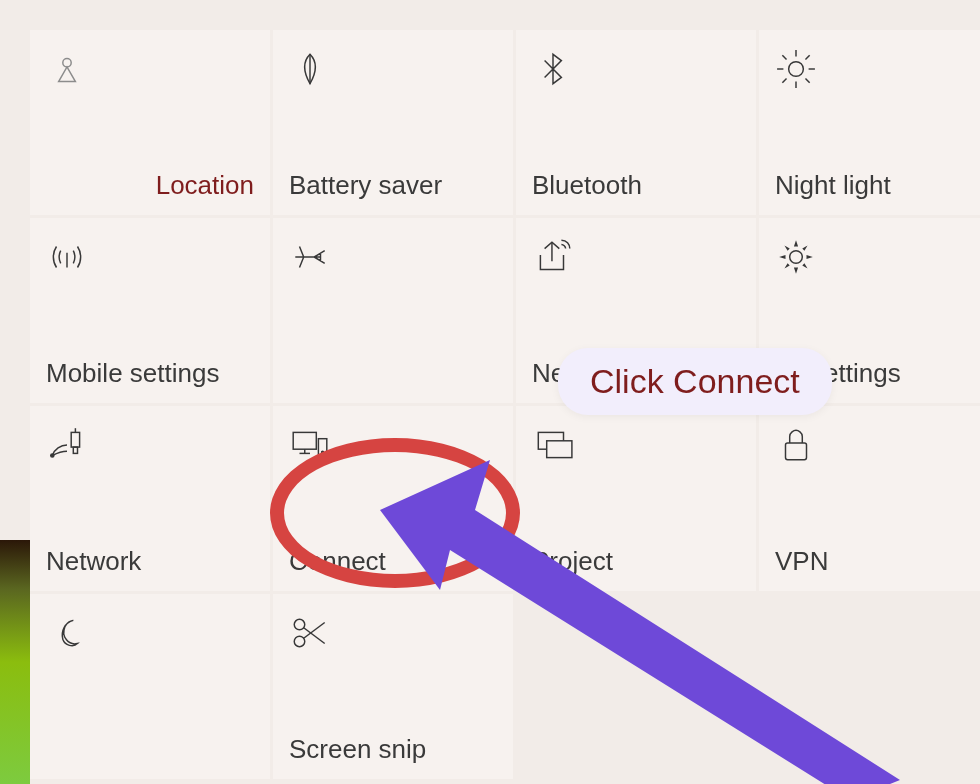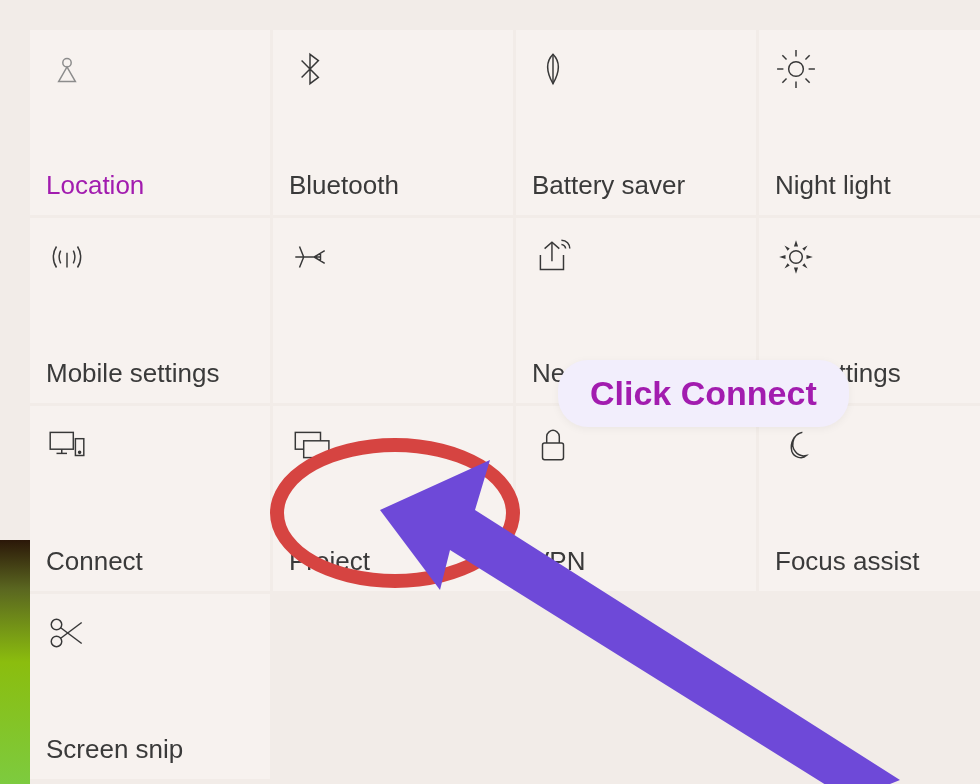--- a/index.html
+++ b/index.html
@@ -52,34 +52,34 @@
       fill: none;
       stroke-width: 1.4;
     }
     .tile-label {
       font-size: 26px;
       color: #3a3a3a;
       font-weight: 400;
       white-space: nowrap;
       overflow: hidden;
     }
-    .tile.dim .tile-label { color: #a21caf; }
+    .tile.dim .tile-label { color: #7f1d1d; text-align: right; }
     .tile.dim .tile-icon svg { stroke: #8c8c8c; }
 
     
     .annotation-bubble {
       position: absolute;
       left: 558px;
-      top: 360px;
+      top: 348px;
       background: #f2eefc;
       border-radius: 30px;
       padding: 14px 32px;
-      font-weight: 700;
+      font-weight: 400;
       font-size: 34px;
-      color: #a21caf;
+      color: #7f1d1d;
       box-shadow: 0 2px 8px rgba(0,0,0,0.05);
       white-space: nowrap;
     }
     .annotation-circle {
       position: absolute;
       left: 270px;
       top: 438px;
       width: 250px;
       height: 150px;
       border: 14px solid #d64441;
@@ -110,34 +110,34 @@
             <circle cx="20" cy="14" r="4"></circle>
             <path d="M12 32 L20 18 L28 32 Z" fill="none"></path>
           </svg>
       </div>
       <div class="tile-label">Location</div>
     </div>
 
     <div class="tile">
       <div class="tile-icon">
         <svg viewBox="0 0 40 40">
-            <path d="M12 12 L28 28 L20 34 L20 6 L28 12 L12 28"></path>
-          </svg>
-      </div>
-      <div class="tile-label">Bluetooth</div>
-    </div>
-
-    <div class="tile">
-      <div class="tile-icon">
-        <svg viewBox="0 0 40 40">
             <path d="M20 6 C14 12 12 20 20 34 C28 20 26 12 20 6 Z"></path>
             <line x1="20" y1="6" x2="20" y2="34"></line>
           </svg>
       </div>
       <div class="tile-label">Battery saver</div>
+    </div>
+
+    <div class="tile">
+      <div class="tile-icon">
+        <svg viewBox="0 0 40 40">
+            <path d="M12 12 L28 28 L20 34 L20 6 L28 12 L12 28"></path>
+          </svg>
+      </div>
+      <div class="tile-label">Bluetooth</div>
     </div>
 
     <div class="tile">
       <div class="tile-icon">
         <svg viewBox="0 0 40 40">
           <circle cx="20" cy="20" r="7"></circle>
           <path d="M20 20 a7 7 0 0 1 0 -14 a7 7 0 0 0 0 14" fill="#383838" stroke="none"></path>
           <line x1="20" y1="2" x2="20" y2="8"></line>
             <line x1="20" y1="32" x2="20" y2="38"></line>
           <line x1="2" y1="20" x2="8" y2="20"></line>
@@ -188,20 +188,33 @@
     <div class="tile">
       <div class="tile-icon">
         <svg viewBox="0 0 40 40">
           <circle cx="20" cy="20" r="6"></circle>
           <path d="M20 4 L22 10 L18 10 Z M20 36 L22 30 L18 30 Z M4 20 L10 22 L10 18 Z M36 20 L30 22 L30 18 Z M9 9 L14 12 L12 14 Z M31 31 L26 28 L28 26 Z M31 9 L28 14 L26 12 Z M9 31 L12 26 L14 28 Z" fill="#383838" stroke="none"></path>
         </svg>
       </div>
       <div class="tile-label">All settings</div>
     </div>
 
+    <div class="tile">
+      <div class="tile-icon">
+        <svg viewBox="0 0 40 40">
+          <path d="M6 30 C8 24 14 20 20 20"></path>
+            <path d="M6 30 C10 28 14 26 20 26"></path>
+          <circle cx="6" cy="30" r="1.5" fill="#383838"></circle>
+          <rect x="24" y="8" width="8" height="14"></rect>
+            <rect x="26" y="22" width="4" height="6"></rect>
+          <line x1="28" y1="4" x2="28" y2="8"></line>
+        </svg>
+      </div>
+      <div class="tile-label">Network</div>
+    </div>
 
     <div class="tile">
       <div class="tile-icon">
         <svg viewBox="0 0 40 40">
           <rect x="4" y="8" width="22" height="16"></rect>
             <line x1="10" y1="28" x2="20" y2="28"></line>
             <line x1="15" y1="24" x2="15" y2="28"></line>
           <rect x="28" y="14" width="8" height="16"></rect>
             <circle cx="32" cy="27" r="1" fill="#383838"></circle>
         </svg>
@@ -228,21 +241,20 @@
       </div>
       <div class="tile-label">VPN</div>
     </div>
 
     <div class="tile">
       <div class="tile-icon">
         <svg viewBox="0 0 40 40">
             <path d="M26 8 C18 10 14 18 16 26 C18 32 26 34 30 30 C22 32 14 24 18 14 C20 10 24 8 26 8 Z"></path>
           </svg>
       </div>
-      <div class="tile-label">Focus assist</div>
     </div>
 
     <div class="tile">
       <div class="tile-icon">
         <svg viewBox="0 0 40 40">
           <circle cx="10" cy="12" r="5"></circle>
             <circle cx="10" cy="28" r="5"></circle>
           <line x1="14" y1="15" x2="34" y2="30"></line>
             <line x1="14" y1="25" x2="34" y2="10"></line>
         </svg>

